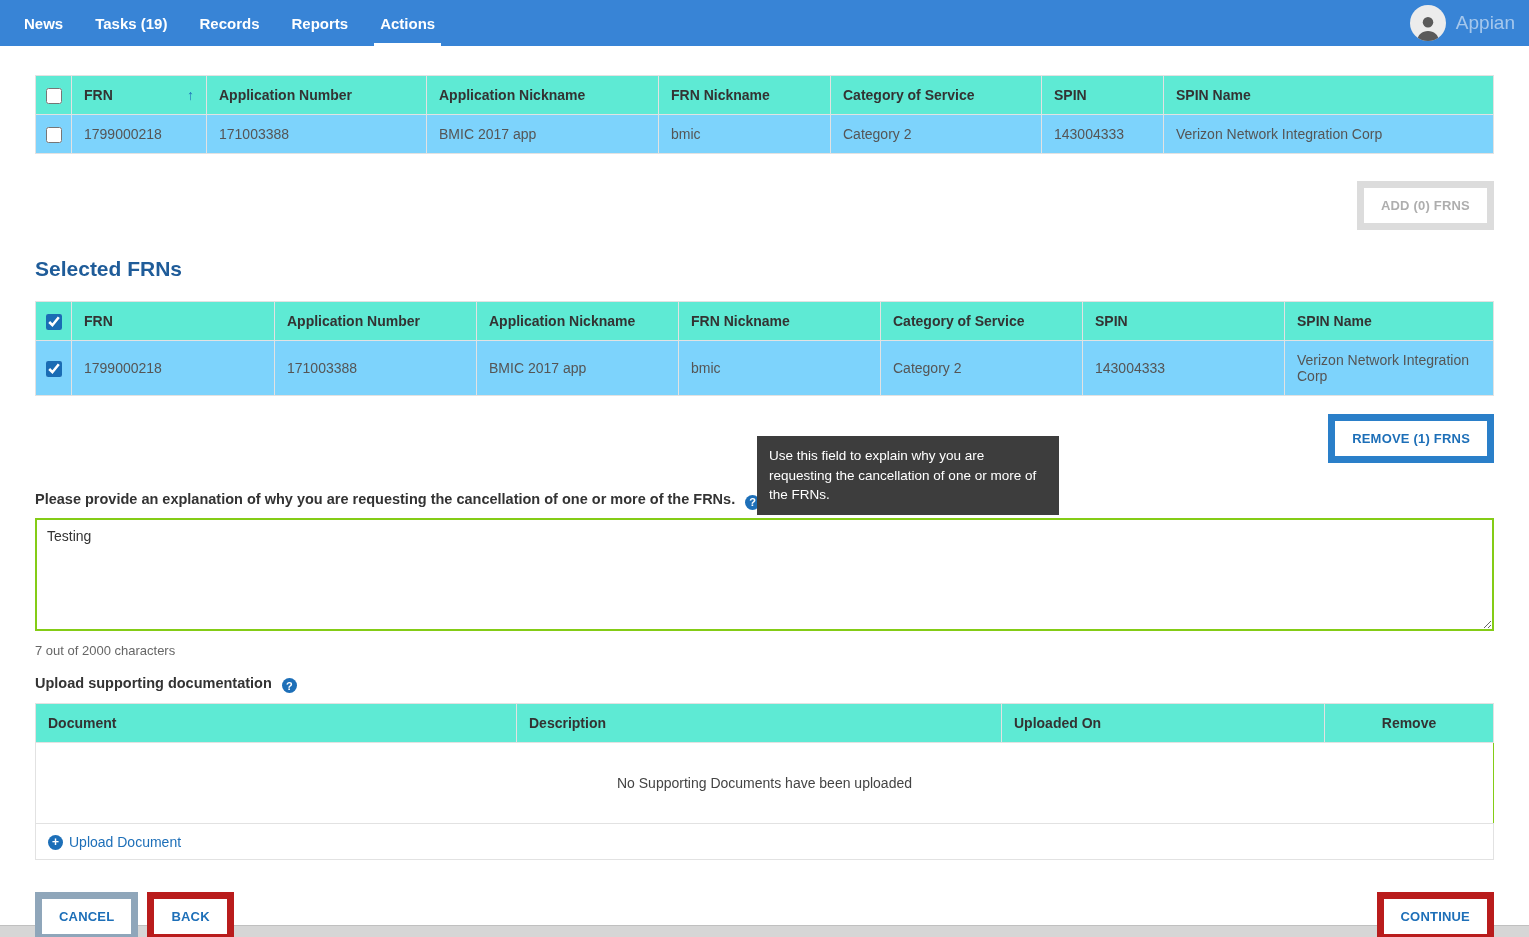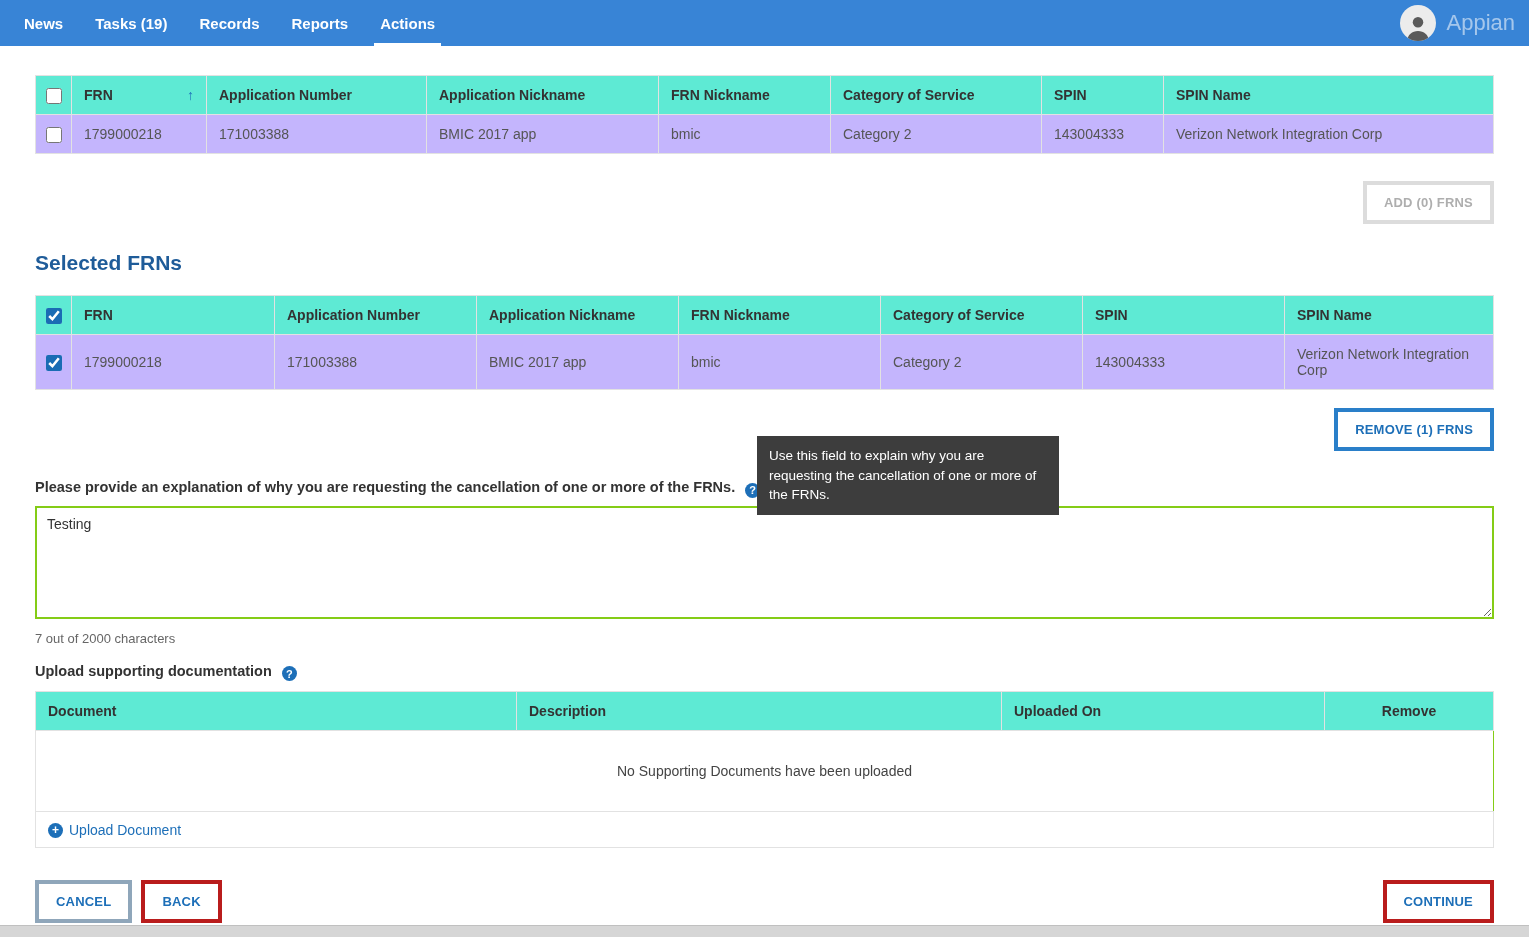--- a/index.html
+++ b/index.html
@@ -7,37 +7,37 @@
   body { background:#d6d6d6; }
   .page { width:1529px; height:937px; background:#fff; position:relative; overflow:hidden; margin:0 auto; }
 
   
   .topnav { height:46px; background:#3884d6; display:flex; align-items:stretch; justify-content:space-between; padding:0 14px 0 8px; }
   .tabs { display:flex; align-items:stretch; }
   .tab { color:#fff; font-weight:700; font-size:15px; display:flex; align-items:center; padding:0 16px; position:relative; cursor:pointer; text-decoration:none; }
   .tab.active::after { content:""; position:absolute; left:10px; right:10px; bottom:0; height:3px; background:#fff; }
   .user { display:flex; align-items:center; gap:10px; }
   .avatar { width:36px; height:36px; border-radius:50%; background:#ececec; display:flex; align-items:flex-end; justify-content:center; overflow:hidden; cursor:pointer; }
-  .brand { color:rgba(255,255,255,0.55); font-size:22px; }
+  .brand { color:rgba(255,255,255,0.55); font-size:19px; }
 
   
   .sheet { background:#fff; height:879px; padding:29px 35px 0 35px; }
 
   
   table { width:100%; border-collapse:collapse; table-layout:fixed; }
   th, td { border:1px solid #e2e2e2; padding:11px 12px; text-align:left; vertical-align:middle; overflow:hidden; }
   th { background:#5eead4; color:#333; font-size:14px; font-weight:700; }
-  td { background:#c4b5fd; color:#555; font-size:14px; }
+  td { background:#7dd3fc; color:#555; font-size:14px; }
   .chk-cell { text-align:center; padding:8px 6px; }
   input[type="checkbox"] { width:16px; height:16px; accent-color:#1a6cb4; cursor:pointer; vertical-align:middle; }
   .sort-icon { float:right; color:#1d6fb8; font-weight:700; font-size:14px; cursor:pointer; }
 
   
   .btn-row { display:flex; justify-content:flex-end; }
-  .btn { background:#fff; border:4px solid #b91c1c; color:#1d6fb8; font-family:"Liberation Sans",sans-serif; font-weight:700; font-size:13px; padding:10px 17px; cursor:pointer; letter-spacing:0.2px; }
+  .btn { background:#fff; border:7px solid #b91c1c; color:#1d6fb8; font-family:"Liberation Sans",sans-serif; font-weight:700; font-size:13px; padding:10px 17px; cursor:pointer; letter-spacing:0.2px; }
   .btn.disabled { color:#aeaeae; border-color:#dcdcdc; cursor:default; }
   .btn.primary-outline { border-color:#2a7fc9; }
 
   
   .section-title { color:#1f5c99; font-size:21px; font-weight:700; margin:27px 0 20px 0; }
 
   
   .field-label { color:#333; font-size:14.5px; font-weight:700; margin-top:28px; }
   .help-icon { display:inline-flex; width:15px; height:15px; border-radius:50%; background:#1d6fb8; color:#fff; font-size:11px; font-weight:700; align-items:center; justify-content:center; margin-left:6px; vertical-align:-2px; cursor:pointer; }
   textarea.explain-box { width:100%; height:113px; margin-top:8px; border:2px solid #84cc16; padding:8px 10px; font-family:"Liberation Sans",sans-serif; font-size:14px; color:#333; resize:both; }

